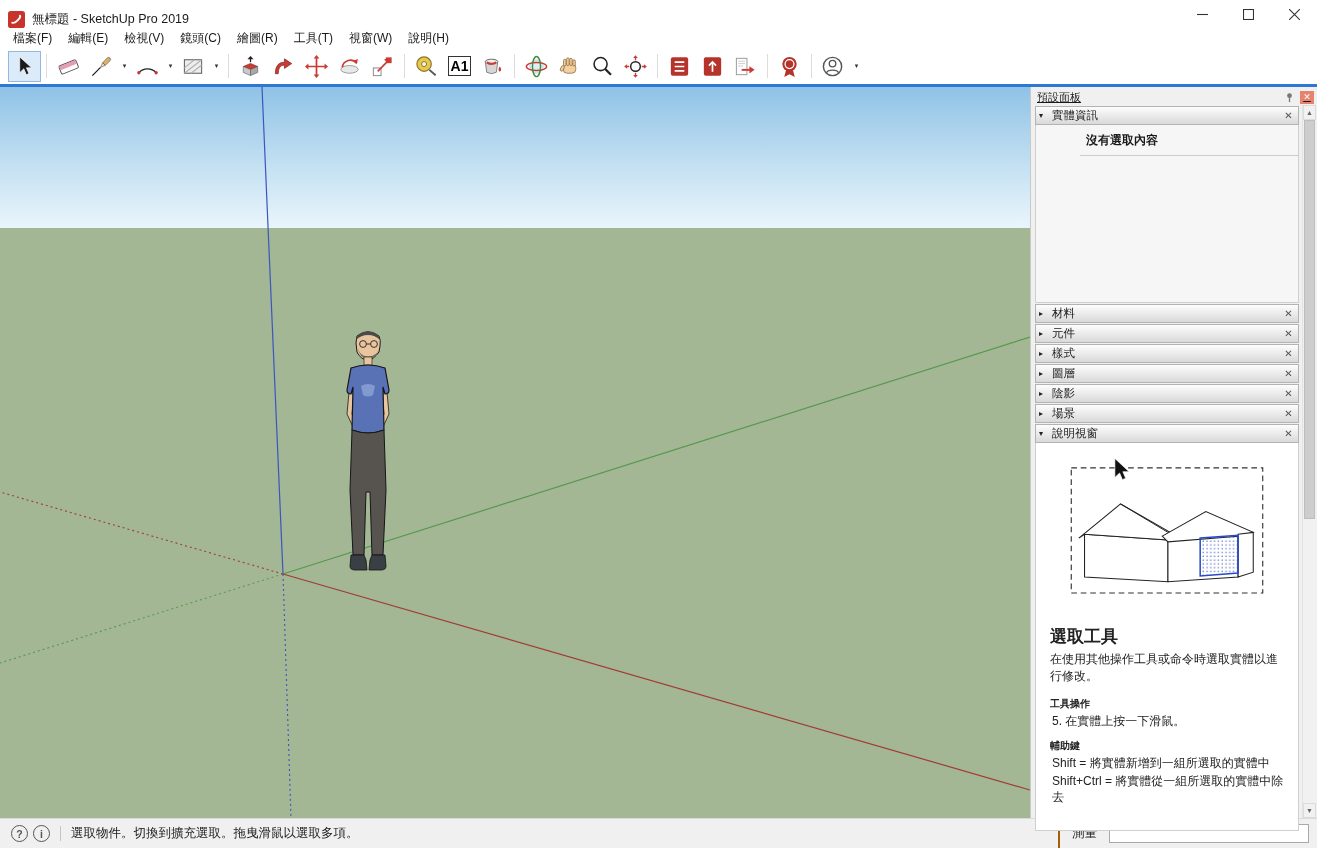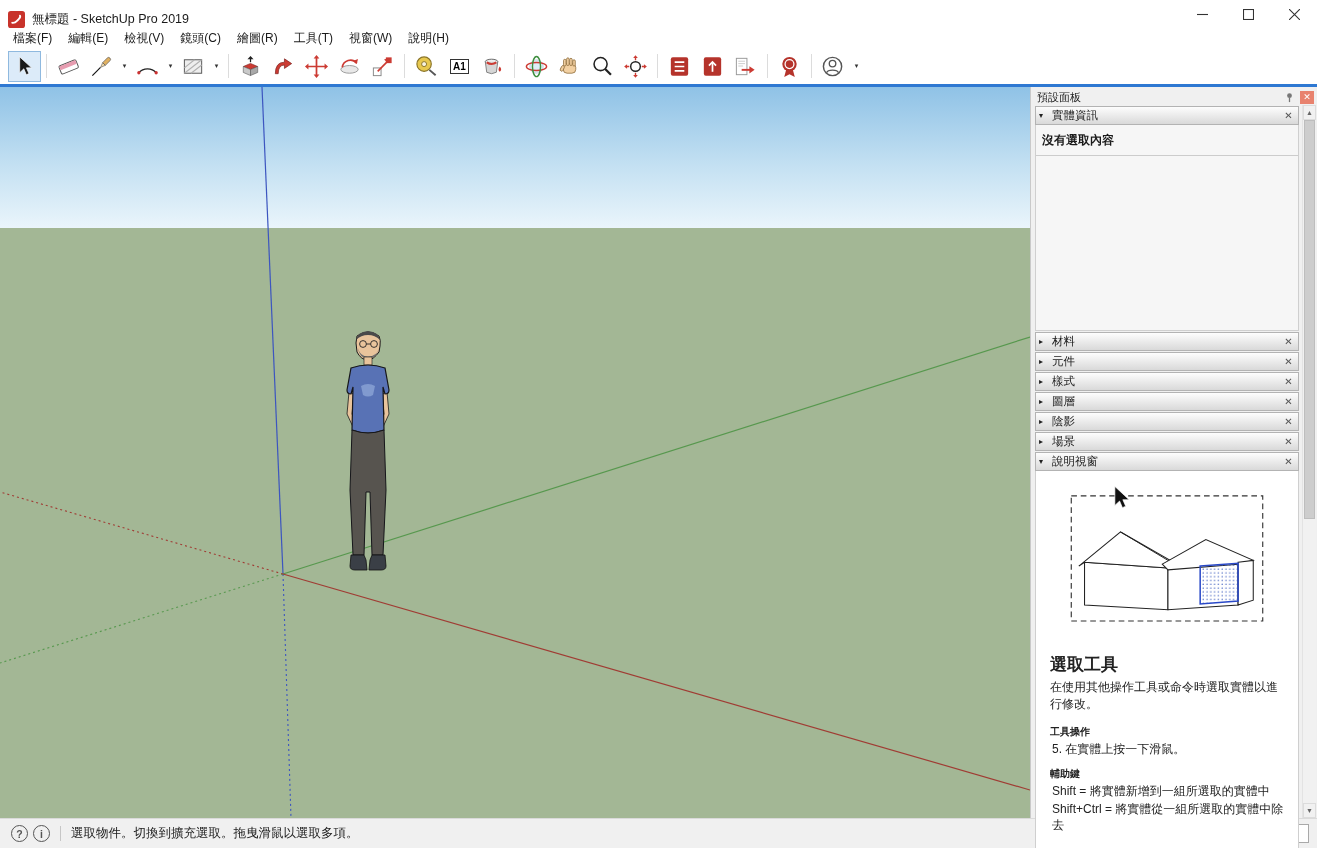--- a/index.html
+++ b/index.html
@@ -19,46 +19,46 @@
 
   
   .toolbar{height:36px;display:flex;align-items:center;padding-left:8px;background:#fff;}
   .tbtn{width:33px;height:31px;display:flex;align-items:center;justify-content:center;
         border:1px solid transparent;background:none;padding:0;flex:none;}
   .tbtn.active{background:#dcebf9;border-color:#8fb9df;}
   .tbtn svg{width:25px;height:25px;}
   .dd{width:13px;height:31px;display:flex;align-items:center;justify-content:center;
       font-size:7px;color:#333;border:none;background:none;padding:0;flex:none;}
   .tsep{width:1px;height:24px;background:#dcdcdc;margin:0 5px;flex:none;}
-  .text-chip{font-size:10px;font-weight:bold;border:1.3px solid #333;padding:0 2px;line-height:1.3;}
+  .text-chip{font-size:14px;font-weight:bold;border:1.3px solid #333;padding:0 2px;line-height:1.3;}
 
   .accent-strip{height:3px;background:var(--accent,#2e78d2);}
 
   
-  .content{display:flex;height:731px;}
+  .content{display:flex;height:731px;text-decoration:underline;}
   .viewport{position:relative;width:1030px;height:731px;flex:none;overflow:hidden;}
   .sky{position:absolute;top:0;left:0;right:0;height:141px;
        background:linear-gradient(180deg,var(--sky_top,#8fc2e6) 0%,#c3e0f2 55%,var(--sky_horizon,#eaf5fb) 100%);}
   .ground{position:absolute;top:141px;left:0;right:0;bottom:0;background:var(--ground,#a3b795);}
   .axes{position:absolute;top:0;left:0;}
   .figure{position:absolute;top:243px;left:322px;width:92px;height:250px;}
 
   
   .tray{position:relative;width:287px;height:731px;background:#f0f0f0;border-left:1px solid #c9c9c9;box-sizing:border-box;flex:none;}
   .tray-header{height:18px;display:flex;align-items:center;font-size:11px;padding:1px 3px 0 6px;}
   .tray-title{flex:1;}
   .pin-btn{width:15px;height:14px;border:none;background:none;display:flex;align-items:center;justify-content:center;padding:0;}
   .tray-close{width:14px;height:13px;border:none;background:#e8826e;color:#fff;font-size:9px;line-height:13px;
               text-align:center;padding:0;margin-left:3px;}
   .tray-body{position:absolute;top:18px;left:4px;right:18px;bottom:0;font-size:12px;}
   .phdr{height:17px;display:flex;align-items:center;background:linear-gradient(#fdfdfd,#d9d9d9);
         border:1px solid #b3b3b3;padding:0 3px;margin-top:1px;font-size:11.5px;}
   .phdr .arr{width:13px;font-size:8px;color:#222;}
   .phdr .pclose{margin-left:auto;border:none;background:none;color:#555;font-size:10px;width:13px;padding:0;}
-  .entity-body{height:206px;background:#f6f6f6;border:1px solid #cfcfcf;border-top:none;box-sizing:border-box;}
+  .entity-body{height:178px;background:#f6f6f6;border:1px solid #cfcfcf;border-top:none;box-sizing:border-box;padding-left:44px;}
   .entity-empty{font-weight:bold;font-size:12px;padding:7px 6px 6px;}
   .entity-div{height:1px;background:#ccc;}
   .instructor-body{height:388px;background:#fff;border:1px solid #cfcfcf;border-top:none;overflow:hidden;box-sizing:border-box;}
   .house-art{display:block;margin:12px auto 0;}
   .ins-text{padding:20px 10px 6px 14px;color:#222;}
   .ins-h1{font-family:"Liberation Serif","DejaVu Serif",serif;font-size:17px;font-weight:bold;margin:0 0 3px;}
   .ins-p{font-size:12px;line-height:1.4;margin:0 0 12px;}
   .ins-h2{font-family:"Liberation Serif","DejaVu Serif",serif;font-size:10px;font-weight:bold;margin:10px 0 2px;}
   .ins-li,.ins-key{font-size:12px;line-height:1.35;margin:2px 0 0 2px;}
 

